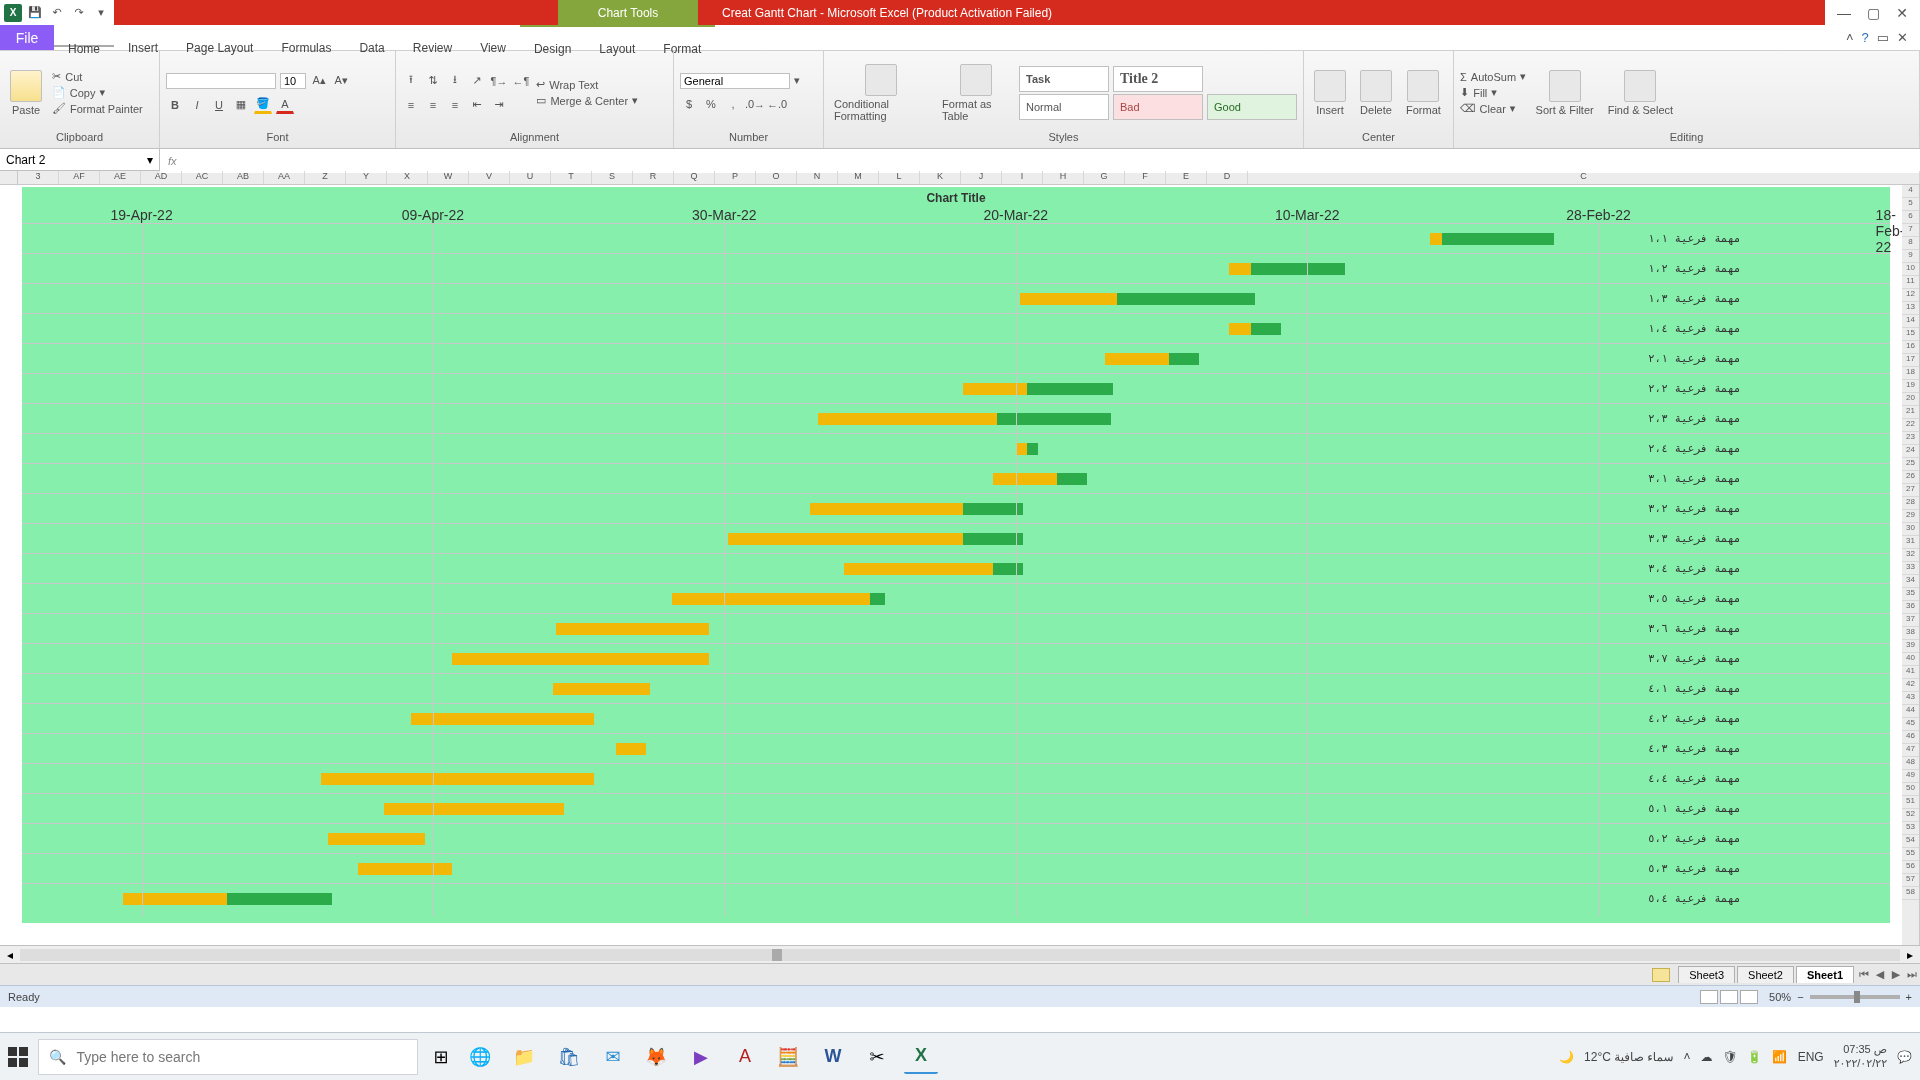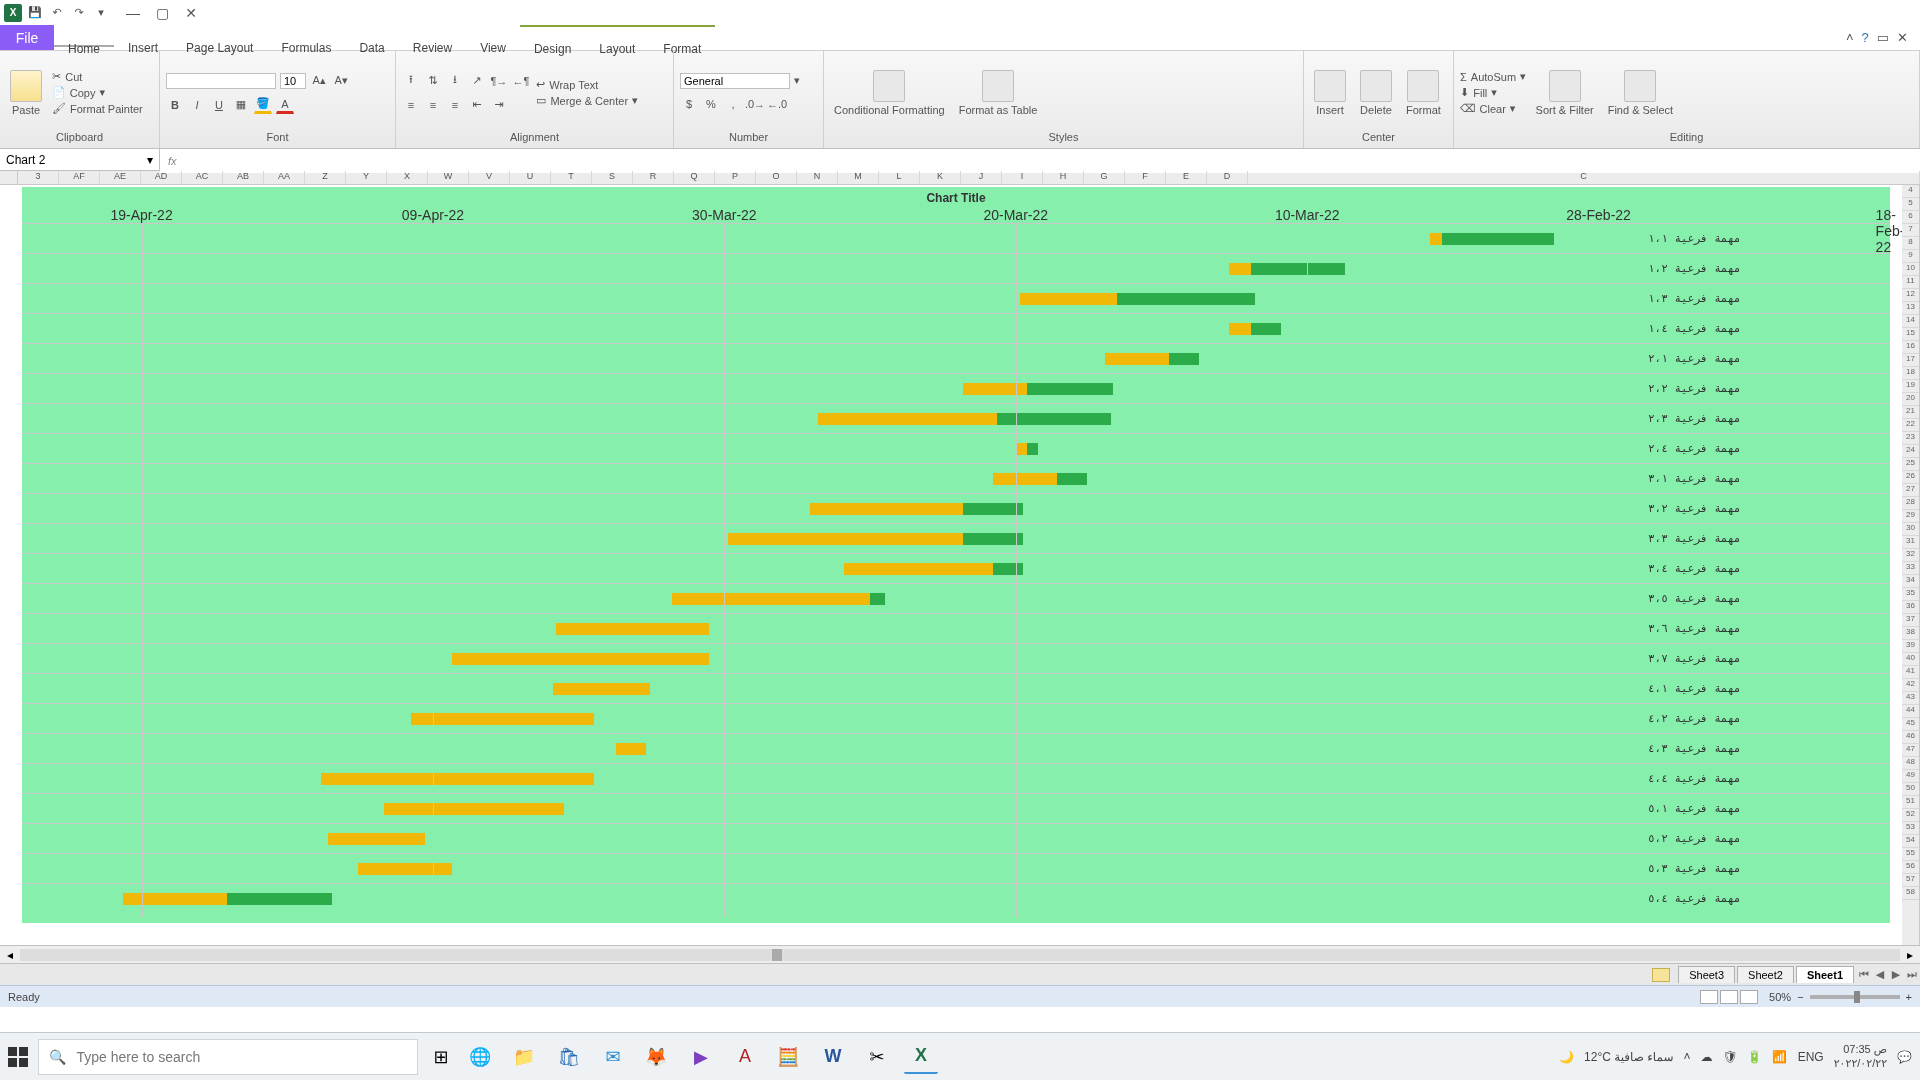--- a/index.html
+++ b/index.html
@@ -102,20 +102,24 @@
 <body>
 
 <div class="titlebar">
   <div class="qat">
     <div class="xicon">X</div>
     <div class="btn">💾</div>
     <div class="btn">↶</div>
     <div class="btn">↷</div>
     <div class="btn">▾</div>
   </div>
+  <div class="redtitle">
+    <div class="ct">Chart Tools</div>
+    <div class="tt">Creat Gantt Chart - Microsoft Excel (Product Activation Failed)</div>
+  </div>
   <div class="wbtns">
     <span>—</span>
     <span>▢</span>
     <span>✕</span>
   </div>
 </div>
 
 <div class="tabs">
   <div class="file">File</div>
   <div class="tab active">Home</div>
@@ -238,20 +242,33 @@
   <div class="group" style="width:480px;">
     <div class="body">
       <div class="vbtn">
           <div class="icon big"></div>
           <span>Conditional Formatting</span>
         </div>
       <div class="vbtn">
           <div class="icon big"></div>
           <span>Format as Table</span>
         </div>
+      <div class="col styles-gallery">
+        <div class="row">
+          <div class="style-cell">
+              <b>Task</b>
+            </div>
+          <div class="style-cell" style="font-family:serif;font-size:14px;font-weight:bold;">Title 2</div>
+        </div>
+        <div class="row">
+          <div class="style-cell">Normal</div>
+          <div class="style-cell" style="background:#fcdfe0;color:#a44;">Bad</div>
+          <div class="style-cell" style="background:#dff3df;color:#276b27;">Good</div>
+        </div>
+      </div>
     </div>
     <div class="label">Styles</div>
   </div>
 
   <div class="group" style="width:150px;">
     <div class="body">
       <div class="vbtn">
           <div class="icon big"></div>
           <span>Insert</span>
         </div>

